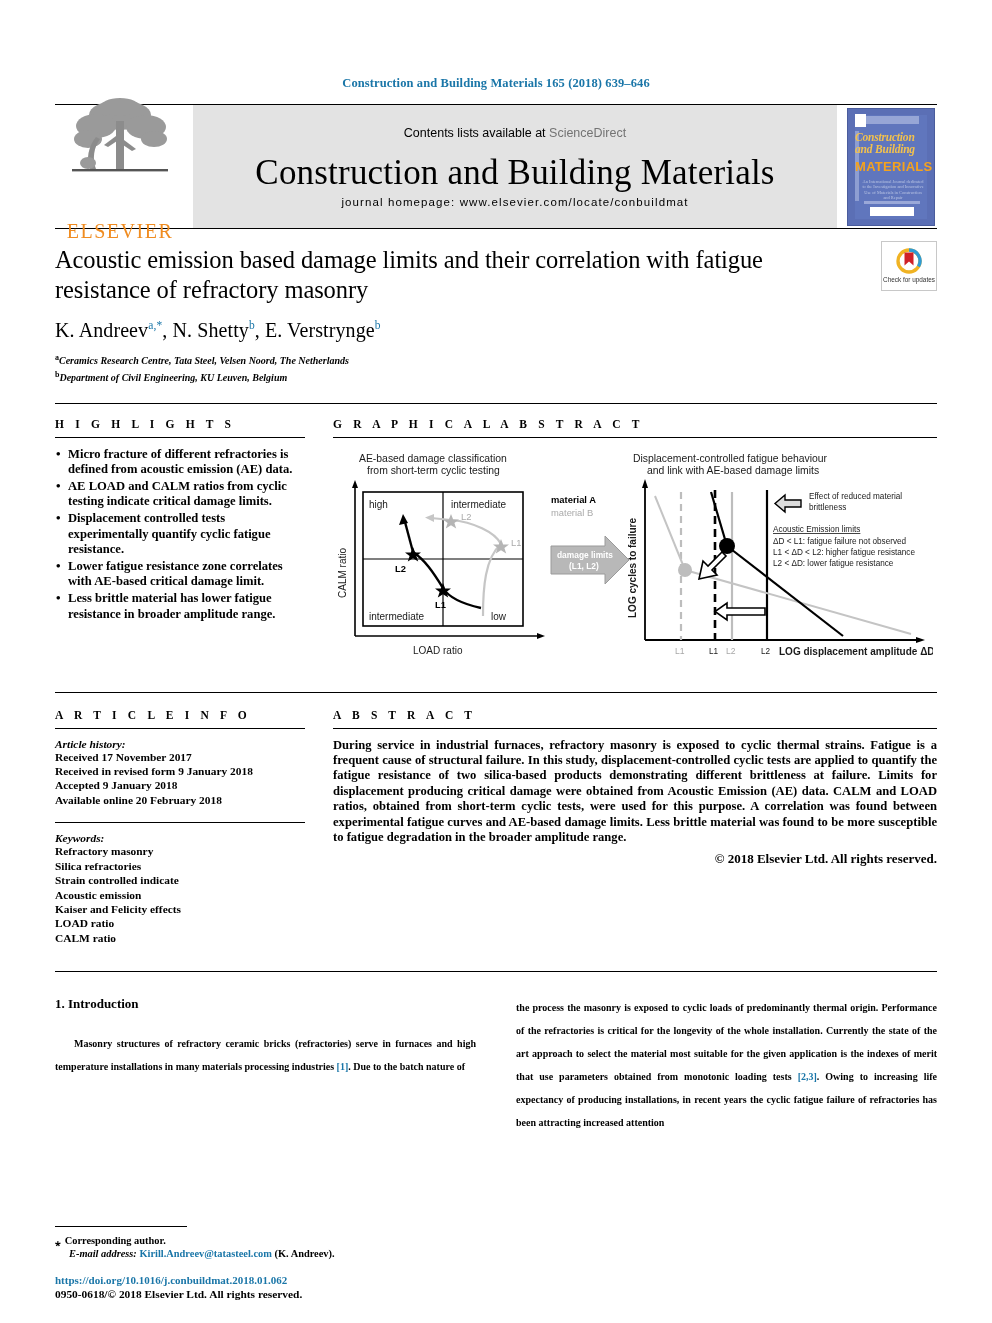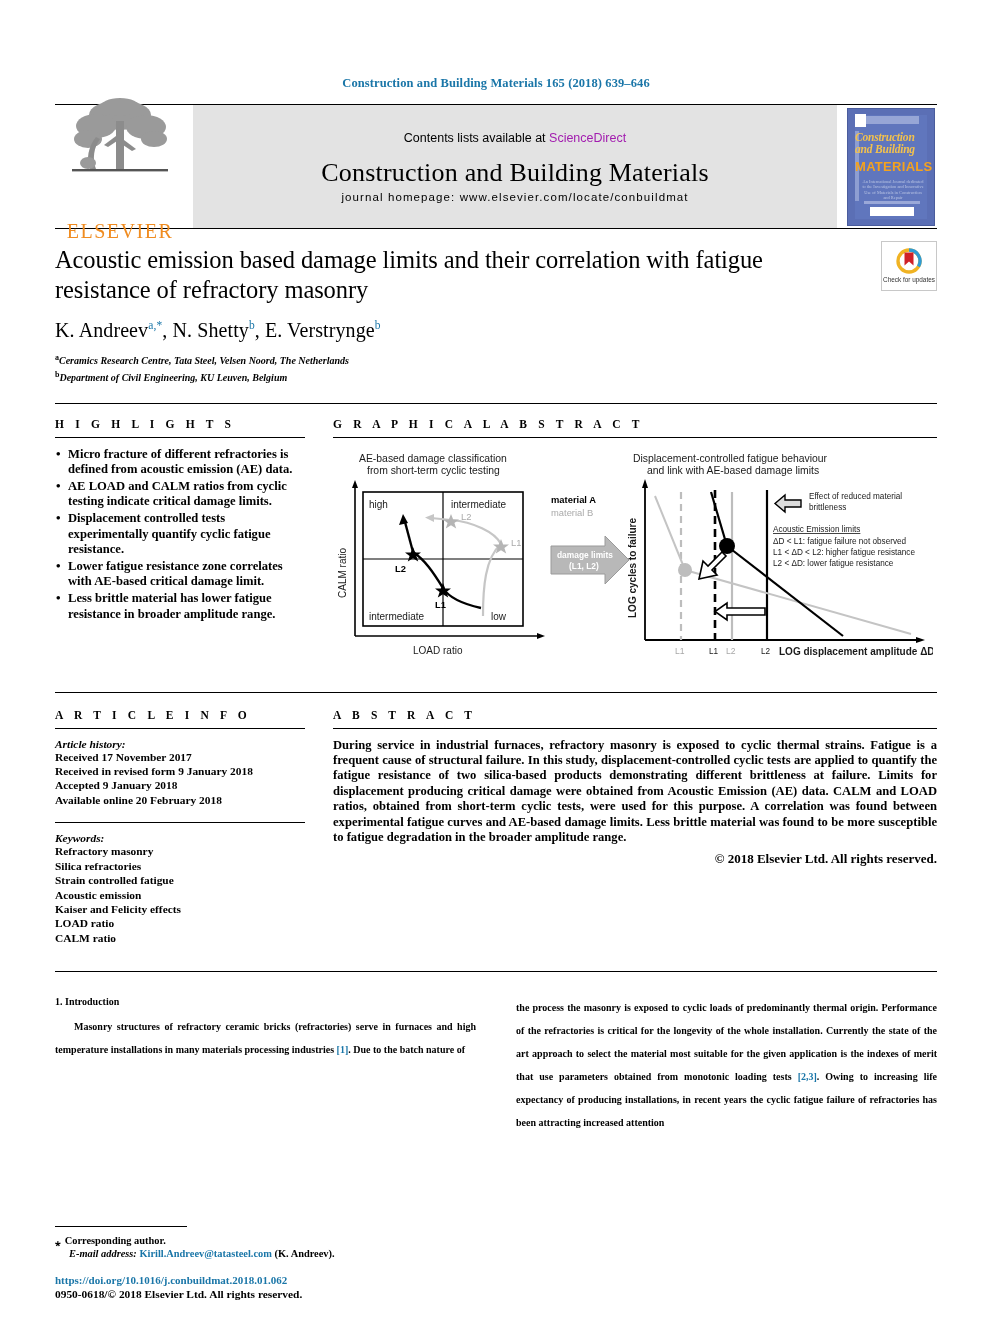--- a/index.html
+++ b/index.html
@@ -33,23 +33,23 @@
   .tree-wrap { width: 108px; height: 88px; }
   .elsevier-word {
     color: #f08c20; font-family: "Liberation Serif", serif; font-size: 20px;
     letter-spacing: 1.5px; line-height: 1; margin-top: 1px;
   }
   .mast-center {
     flex: 1; background: #e3e3e3; display: flex; flex-direction: column;
     align-items: center; justify-content: center; margin: 0 8px;
   }
   .mast-contents { font-family: "Liberation Sans", sans-serif; font-size: 12.5px; color: #000; }
-  .mast-contents .sd { color: #a21caf; }
+  .mast-contents .sd { color: #737373; }
   .mast-title {
-    font-family: "Liberation Serif", serif; font-size: 26px; margin: 13px 0 3px;
+    font-family: "Liberation Serif", serif; font-size: 35px; margin: 13px 0 3px;
     letter-spacing: .2px;
   }
   .mast-home { font-family: "Liberation Sans", sans-serif; font-size: 11.5px; letter-spacing: 1.1px; }
   .mast-cover { width: 92px; display: flex; align-items: center; justify-content: center; }
   .cover {
     width: 88px; height: 118px; background: #5b6fb5; border: 1px solid #4a5c9c;
     position: relative; overflow: hidden;
   }
   .cover-inner { position: absolute; left: 7px; right: 7px; top: 6px; bottom: 6px; background: #6076bd; }
   .cover-hdrbar { position: absolute; left: 16px; top: 7px; width: 55px; height: 8px; background: #97a6d6; }
@@ -125,21 +125,21 @@
     margin-top: 9px;
   }
   .abstract-copy { text-align: right; font-weight: bold; font-size: 13px; margin-top: 5px; }
 
   .rule-section { border-top: 1.6px solid #000; margin-top: 12px; }
 
   
   .bodycols { display: flex; margin-top: 24px; }
   .bodycol { width: 421px; }
   .bodycol.first { margin-right: 40px; }
-  .h2 { font-size: 10px; font-weight: bold; margin-bottom: 8px; }
+  .h2 { font-size: 13px; font-weight: bold; margin-bottom: 20px; }
   .para { font-size: 10px; line-height: 23px; text-align: justify; font-weight: bold; }
   .para.indent { text-indent: 19px; }
   .ref { color: #1a76a8; }
 
   
   .footnote { position: absolute; left: 55px; bottom: 62px; width: 421px; }
   .fn-rule { border-top: 1px solid #000; width: 132px; margin-bottom: 7px; }
   .fn-line { font-size: 10.4px; line-height: 13.6px; font-weight: bold; }
   .fn-line .star { margin-right: 4px; }
   .fn-em { font-style: italic; }
@@ -372,21 +372,21 @@
         <div class="info-line">Received in revised form 9 January 2018</div>
         <div class="info-line">Accepted 9 January 2018</div>
         <div class="info-line">Available online 20 February 2018</div>
       </div>
       <div class="info-gap"></div>
       <div class="rule-thin" style="margin-top:4px;"></div>
       <div style="margin-top:9px;">
         <div class="info-italic">Keywords:</div>
         <div class="kw-line">Refractory masonry</div>
         <div class="kw-line">Silica refractories</div>
-        <div class="kw-line">Strain controlled fatigue</div>
+        <div class="kw-line">Strain controlled indicate</div>
         <div class="kw-line">Acoustic emission</div>
         <div class="kw-line">Kaiser and Felicity effects</div>
         <div class="kw-line">LOAD ratio</div>
         <div class="kw-line">CALM ratio</div>
       </div>
     </div>
 
     <div class="col-right">
       <div class="sec-head">A B S T R A C T</div>
       <div class="sec-rule"></div>

